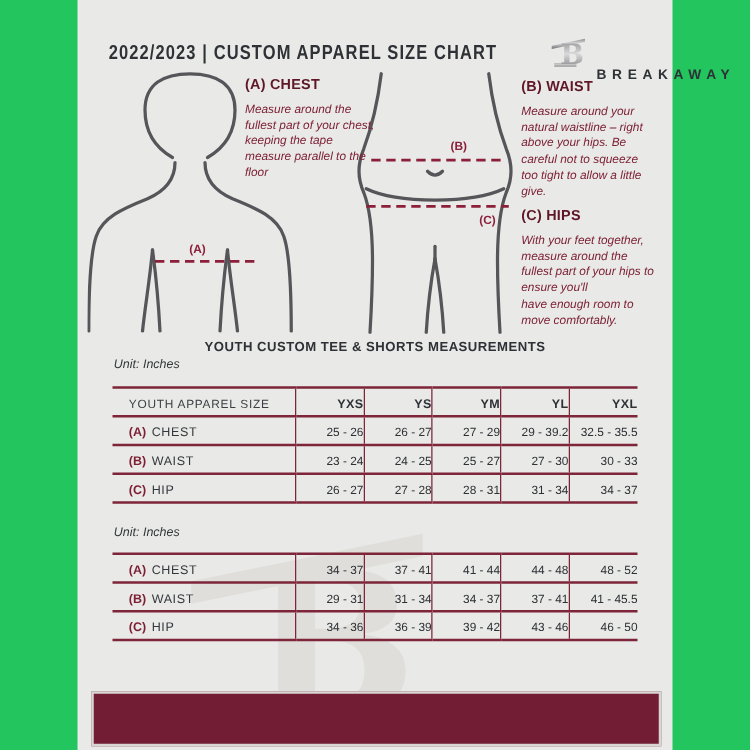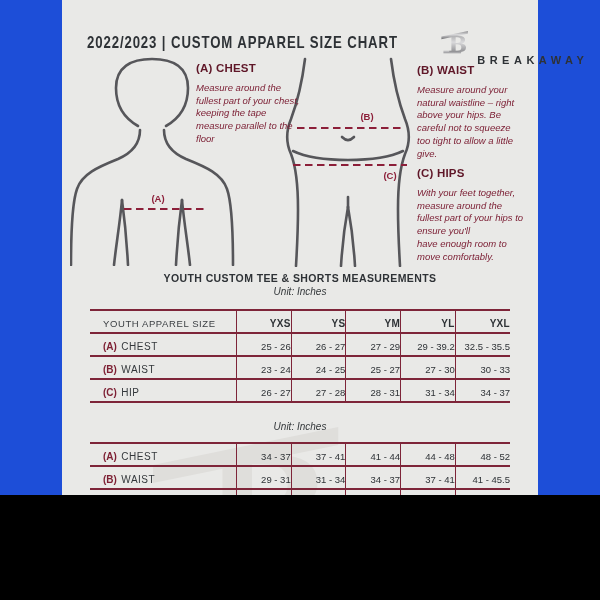--- a/index.html
+++ b/index.html
@@ -1,16 +1,16 @@
 <!DOCTYPE html>
 <html><head>
 <meta charset="utf-8">
 <style>
   html,body{margin:0;padding:0;background:#000;}
-  .canvas{position:relative;width:600px;height:495px;background:#1d4ed8;overflow:hidden;
+  .canvas{position:relative;width:600px;height:600px;background:#22c55e;overflow:hidden;
           font-family:"Liberation Sans",sans-serif;}
   .page{position:absolute;left:62px;top:0;width:476px;height:600px;background:#e9e9e7;}
 
   
   .hdr{position:absolute;left:25px;top:18px;width:435px;display:flex;justify-content:space-between;align-items:center;}
   .hdr-title{font-weight:700;font-size:15px;color:#2e3236;letter-spacing:1px;white-space:nowrap;
              transform:scale(.88,1.08);transform-origin:left center;}
   .brand{display:flex;align-items:center;gap:7px;}
   .brand-name{font-weight:700;font-size:11px;letter-spacing:4.5px;color:#2e3236;margin-top:36px;}
 
@@ -21,22 +21,22 @@
 
   
   .fig{position:absolute;}
   .outline{fill:none;stroke:#56565a;stroke-width:2.6;stroke-linecap:round;}
   .dash{fill:none;stroke:#8c1f39;stroke-width:2.2;stroke-dasharray:7.5 4.5;}
   .marker{font-family:"Liberation Sans",sans-serif;font-size:9.5px;font-weight:700;fill:#8c1f39;}
 
   
   .tbl-title{position:absolute;left:0;width:476px;text-align:center;font-size:10.5px;font-weight:700;
              color:#2e3236;letter-spacing:.4px;z-index:2;}
-  .tbl-unit{position:absolute;left:0;width:476px;text-align:center;font-size:10px;font-style:italic;
-            color:#34383b;z-index:2;}
+  .tbl-unit{position:absolute;left:0;width:476px;text-align:left;font-size:10px;font-style:italic;
+            color:#34383b;z-index:2;padding-left:29px;}
 
   
   table.size{position:absolute;left:28px;width:420px;border-collapse:collapse;table-layout:fixed;z-index:2;}
   table.size td{height:21px;border-top:2px solid #7e2539;border-bottom:2px solid #7e2539;
                 text-align:right;vertical-align:middle;padding:0;}
   table.size td.v{border-left:1.5px solid #7e2539;}
   table.size td.c0{width:133px;text-align:left;padding-left:13px;}
   .hdr-c0{font-size:9.5px;color:#3a3e42;letter-spacing:.6px;margin-top:20px;}
   .hdr-size{font-size:10px;font-weight:700;color:#2e3236;letter-spacing:.3px;}
   .pfx{font-size:10px;font-weight:700;color:#7d1f33;}

